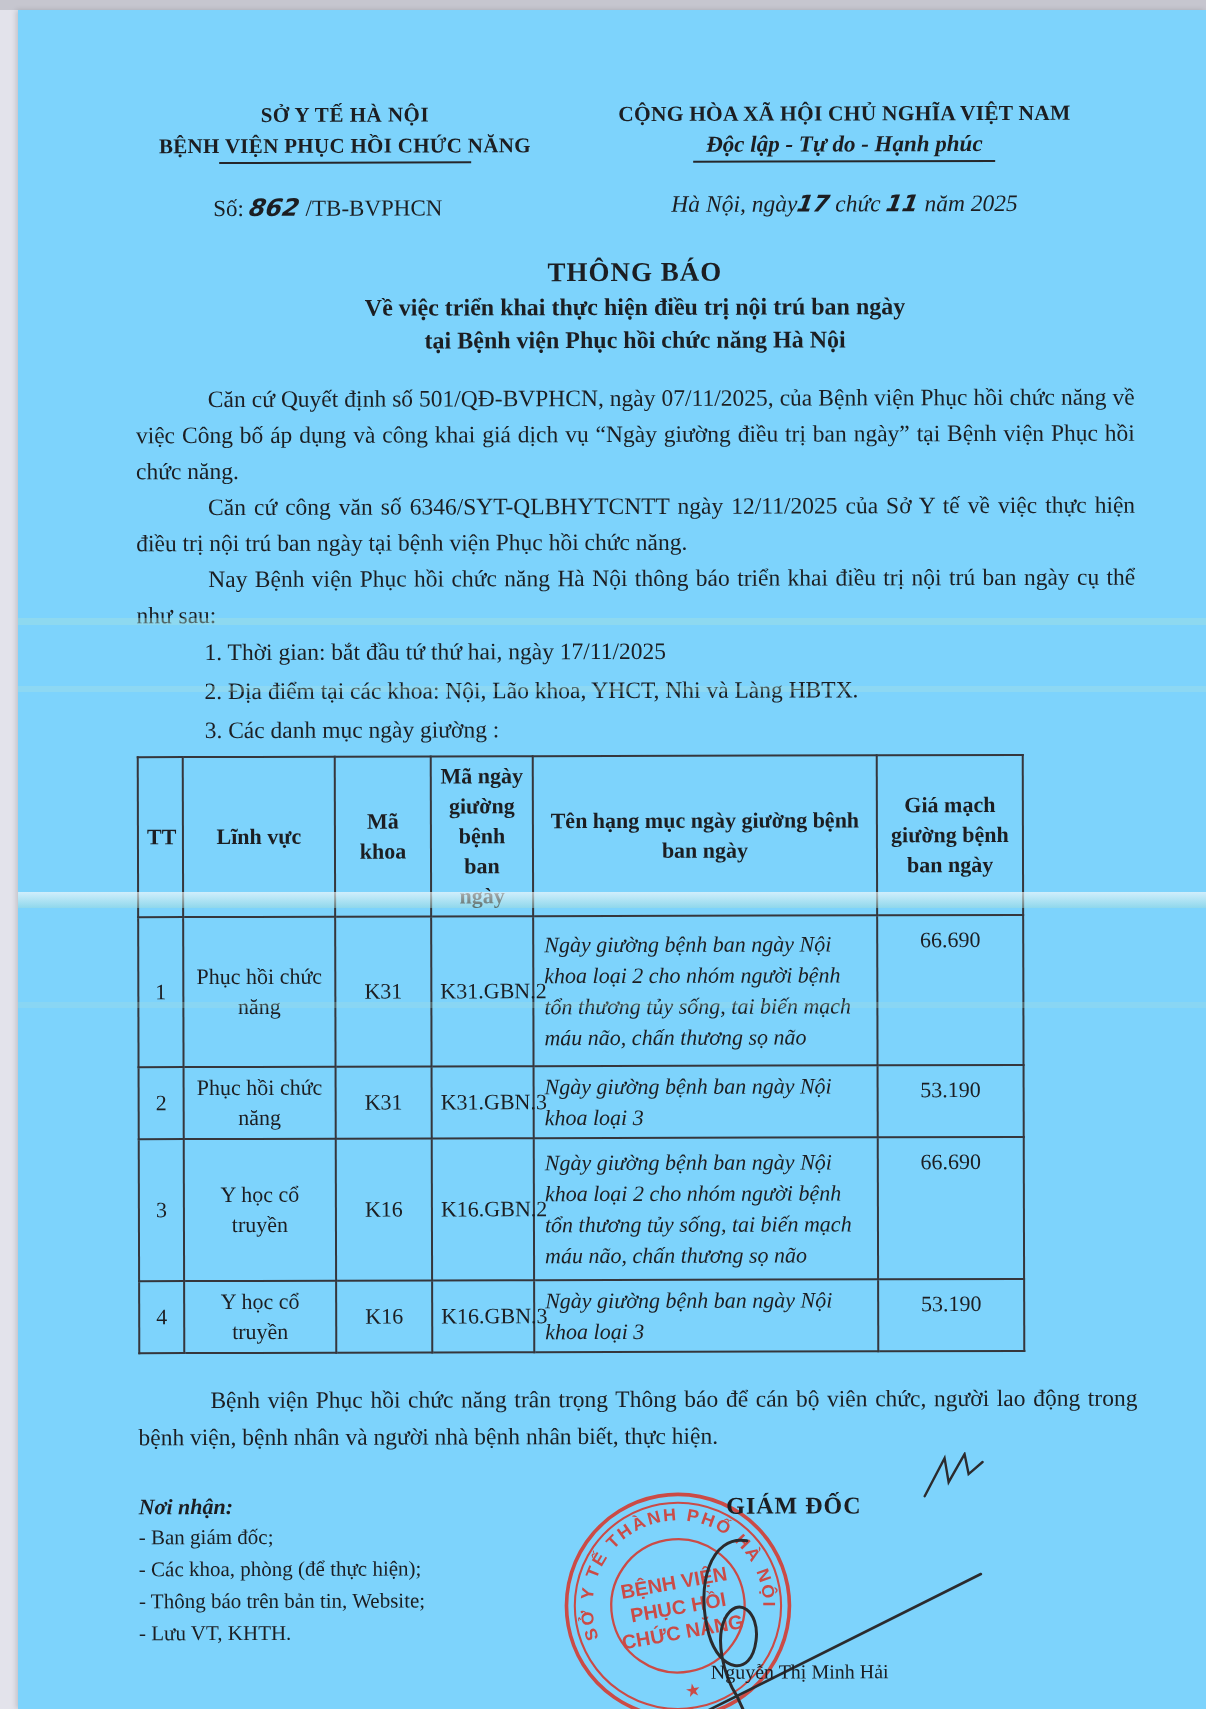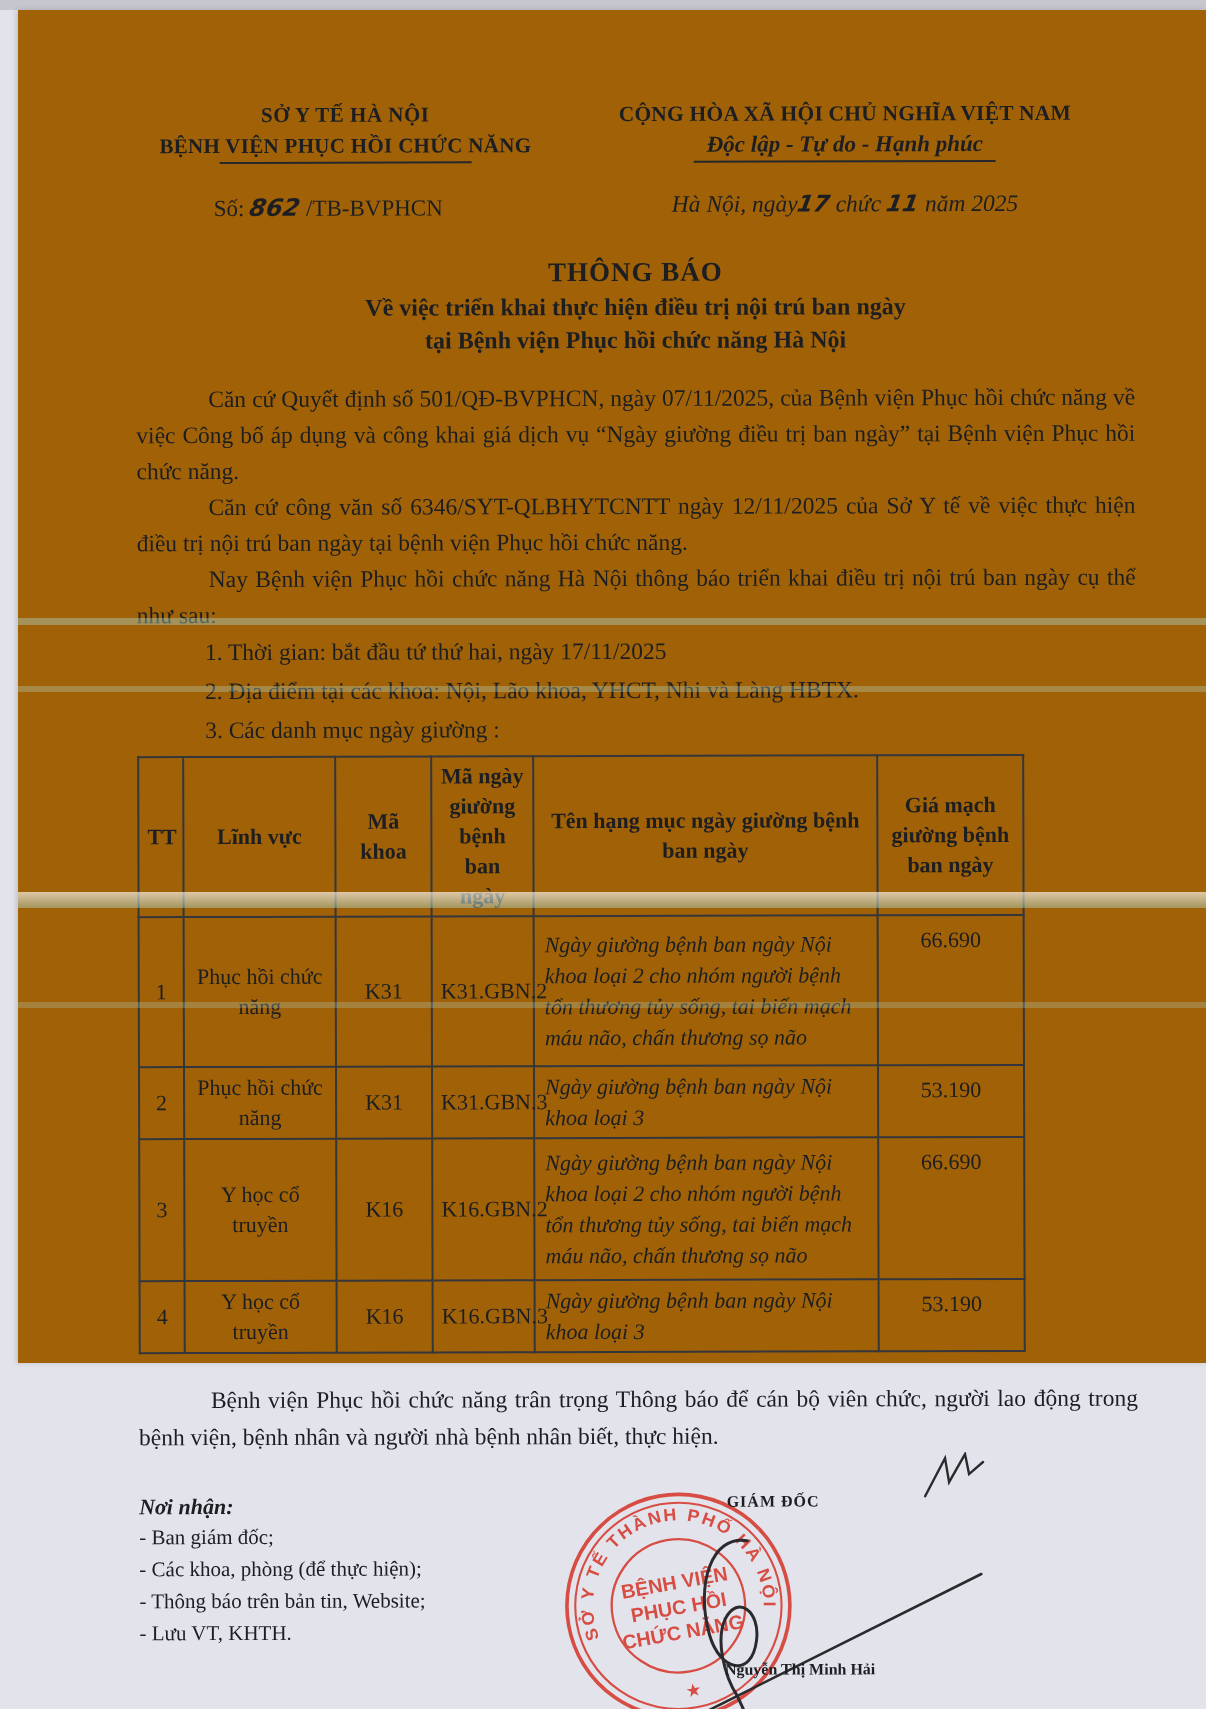--- a/index.html
+++ b/index.html
@@ -6,22 +6,22 @@
   html,body { width:1206px; height:1709px; }
   body {
     background:#e3e3eb;
     font-family:"Liberation Serif", serif;
     color:#1c1e22;
     position:relative;
     overflow:hidden;
   }
   .top-band { position:absolute; left:0; top:0; width:100%; height:10px; background:#c6c6cf; }
   .page {
-    position:absolute; left:18px; top:10px; width:1188px; height:1353px;
-    background:#a16207; box-shadow:-2px 0 5px rgba(0,0,0,.15);
+    position:absolute; left:18px; top:10px; width:1188px; height:1699px;
+    background:#7dd3fc; box-shadow:-2px 0 5px rgba(0,0,0,.15);
   }
   .content {
     position:relative; width:100%; height:100%;
     padding:92px 70px 0 119px;
     transform:rotate(-0.15deg);
   }
   
   .doc-header { display:flex; }
   .org-block { width:42%; text-align:center; }
   .org-line1 { font-size:21px; font-weight:bold; letter-spacing:.5px; }
@@ -54,22 +54,22 @@
   tr.r-tall { height:150px; }
   tr.r-short { height:64px; }
   tr.r-tall2 { height:142px; }
   
   .closing { margin-top:28px; font-size:23.5px; line-height:37px; text-align:justify; text-indent:72px; }
   .doc-footer { display:flex; margin-top:38px; }
   .recipients { width:46%; }
   .recipients-label { font-size:22px; font-weight:bold; font-style:italic; }
   .recipient-item { font-size:21px; line-height:30px; margin-top:2px; }
   .sign-block { width:54%; position:relative; height:330px; }
-  .sign-title { position:absolute; top:0; left:128px; font-size:16px; font-weight:bold; letter-spacing:1px; }
-  .sign-name { position:absolute; top:168px; left:36px; width:330px; text-align:center; font-size:16px; font-weight:bold; }
+  .sign-title { position:absolute; top:0; left:128px; font-size:24px; font-weight:bold; letter-spacing:1px; }
+  .sign-name { position:absolute; top:168px; left:36px; width:330px; text-align:center; font-size:20px; font-weight:normal; }
   .stamp-svg { position:absolute; left:-46px; top:-12px; opacity:.88; transform:rotate(-10deg); }
   .sig-svg { position:absolute; left:30px; top:40px; }
   .flourish-svg { position:absolute; left:320px; top:-40px; }
   
   .artifact { position:absolute; left:0; width:100%; pointer-events:none; }
   .a1 { top:608px; height:7px; background:rgba(170,226,220,.38); }
   .a2 { top:676px; height:6px; background:rgba(178,228,222,.30); }
   .a3 { top:882px; height:16px; background:linear-gradient(rgba(253,253,252,.65), rgba(168,222,214,.42)); }
   .a4 { top:992px; height:6px; background:rgba(175,225,220,.26); }
 </style>

